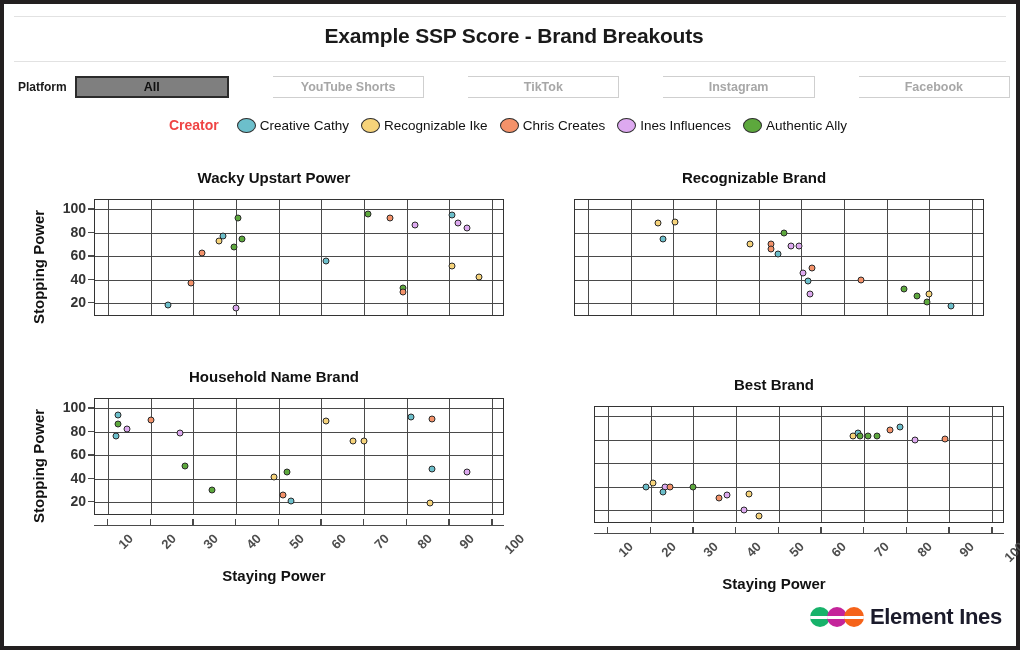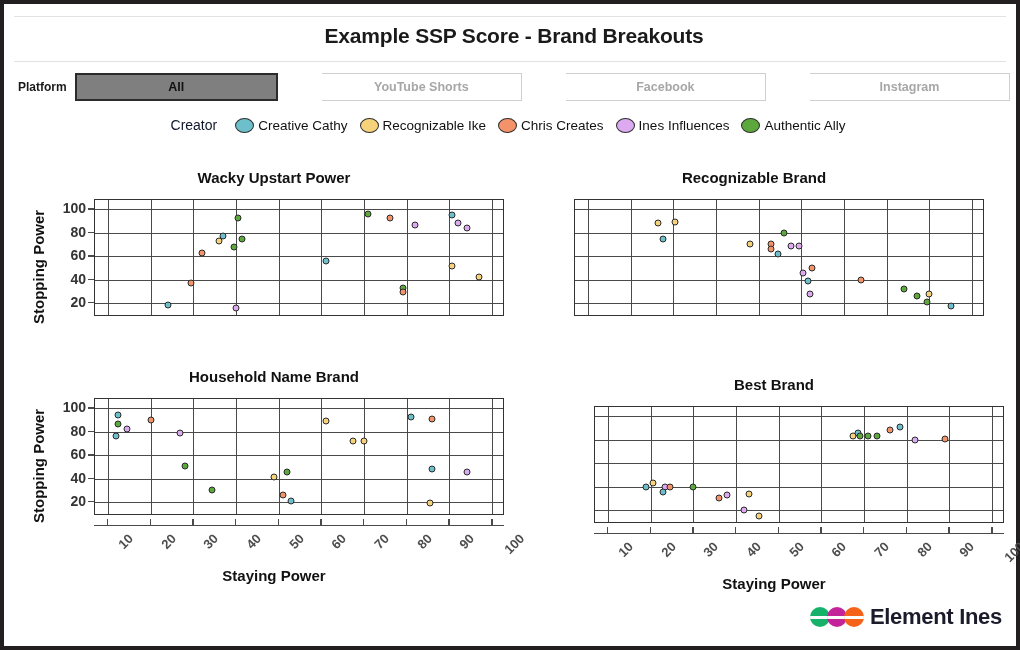--- a/index.html
+++ b/index.html
@@ -25,39 +25,39 @@
 
   
   #platform-filter{
     position:absolute;top:70px;left:14px;width:992px;height:26px;
     display:flex;align-items:center;
   }
   #platform-label{
     font-size:12px;font-weight:bold;color:#1a1a1a;margin-right:8px;
     white-space:nowrap;
   }
-  #platform-tabs{display:flex;flex:1;height:28px;gap:44px;}
+  #platform-tabs{display:flex;flex:1;height:22px;gap:44px;}
   .ptab{
     flex:1;display:flex;align-items:center;justify-content:center;
     font-size:12.5px;font-weight:bold;
     border:1px solid #cfcfcf;border-left:none;background:#fff;color:#a7a7a7;
     box-sizing:border-box;
   }
   .ptab:first-child{border-left:1px solid #cfcfcf;}
   .ptab.active{
     background:#7f7f7f;color:#111;border:2px solid #2b2b2b;
   }
 
   
   #creator-legend{
     position:absolute;top:113px;left:0;width:1020px;
     display:flex;align-items:center;justify-content:center;
     font-size:13.5px;
   }
-  #creator-legend-title{font-weight:normal;color:#0f172a;margin-right:18px;font-size:14px;}
+  #creator-legend-title{font-weight:bold;color:#ef4444;margin-right:18px;font-size:14px;}
   .legend-item{display:flex;align-items:center;margin-right:12px;}
   .legend-swatch{
     width:19px;height:15px;border-radius:50%;
     border:1.4px solid #2e2e2e;margin-right:4px;box-sizing:border-box;
   }
   .legend-label{color:#111;font-size:13.5px;white-space:nowrap;text-align:center;}
 
   
   .panel{position:absolute;}
   .panel-title{
@@ -121,22 +121,23 @@
 
   <div id="page-title">Example SSP Score - Brand Breakouts</div>
 
   <div class="hline" id="hline-under-title"></div>
 
   <div id="platform-filter">
     <div id="platform-label">Platform</div>
     <div id="platform-tabs">
         <div class="ptab active">All</div>
         <div class="ptab">YouTube Shorts</div>
+        <div class="ptab">TikTok</div>
+        <div class="ptab">Instagram</div>
         <div class="ptab">Facebook</div>
-        <div class="ptab">Instagram</div>
       </div>
   </div>
 
   <div id="creator-legend">
     <div id="creator-legend-title">Creator</div>
   <div class="legend-item">
         <div class="legend-swatch" style="background: rgb(108, 191, 203);"></div>
         <span class="legend-label">Creative Cathy</span>
       </div>
       <div class="legend-item">

